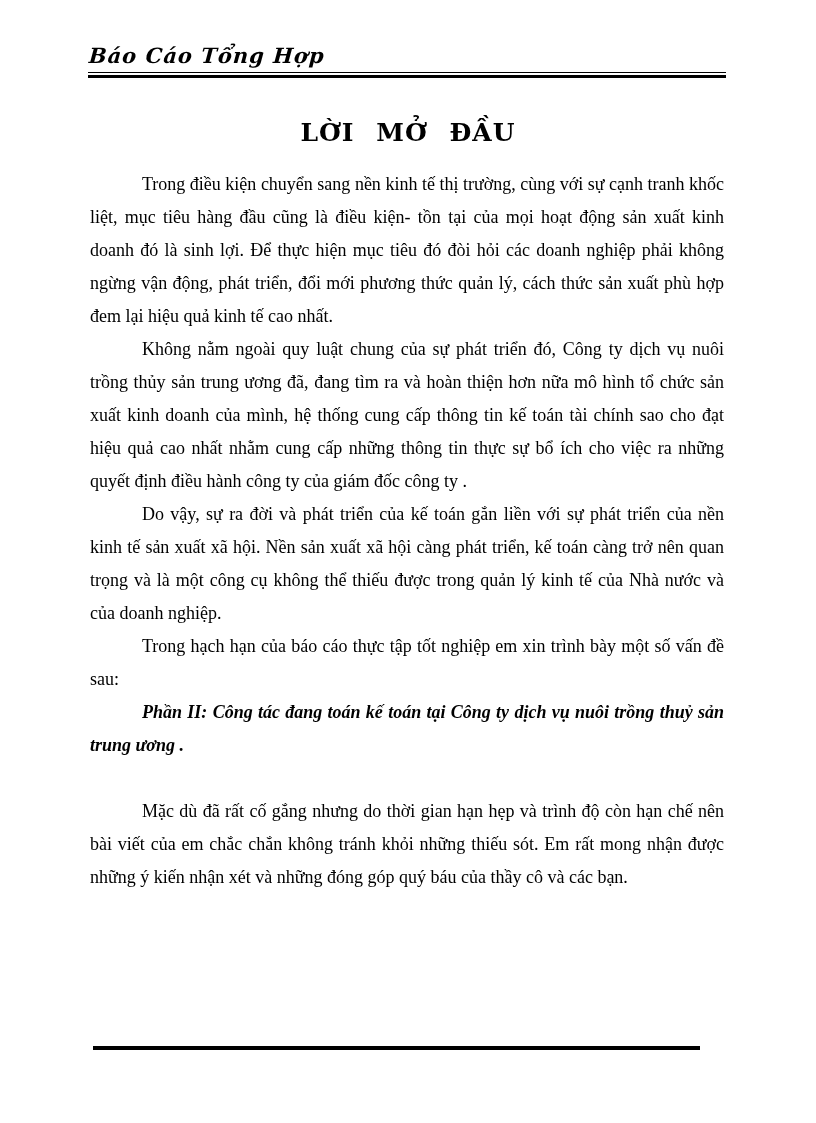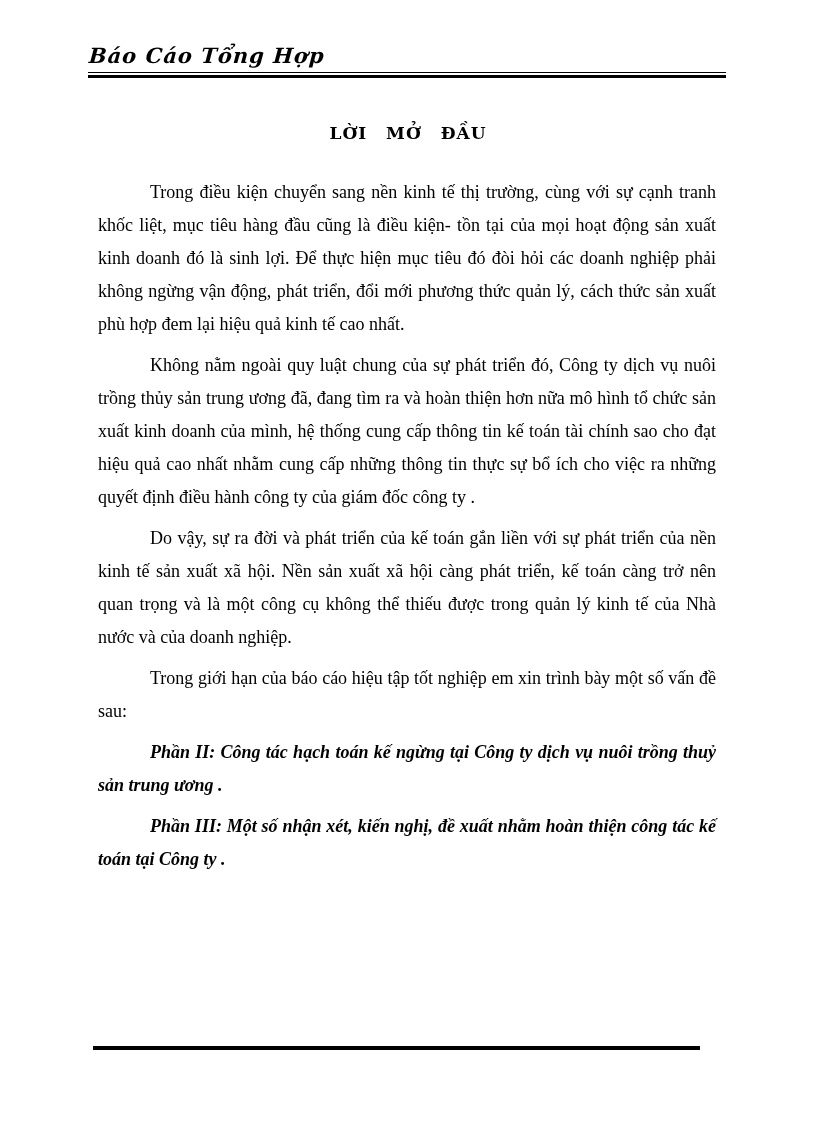--- a/index.html
+++ b/index.html
@@ -44,37 +44,37 @@
     height: 3px;
     background: #000000;
   }
   
   .doc-title {
     margin: 118px 0 0 0;
     padding: 0;
     text-align: center;
     font-family: "DejaVu Serif", serif;
     font-weight: 900;
-    font-size: 17px;
+    font-size: 25px;
     line-height: 30px;
     letter-spacing: 1px;
     word-spacing: 12px;
   }
   
   .body-text {
     position: absolute;
     top: 168px;
     left: 90px;
     width: 634px;
     font-size: 18px;
     line-height: 33px;
     text-align: justify;
   }
   .body-text p {
-    margin: 8px;
+    margin: 0;
     padding: 0;
     text-indent: 52px;
   }
   .body-text p.bi {
     font-weight: bold;
     font-style: italic;
   }
   .body-text p.gap-above {
     margin-top: 33px;
   }
@@ -98,20 +98,20 @@
     <div class="header-rule-thin"></div>
     <div class="header-rule-thick"></div>
   </div>
 
   <h1 class="doc-title">LỜI MỞ ĐẦU</h1>
 
   <div class="body-text">
     <p>Trong điều kiện chuyển sang nền kinh tế thị trường, cùng với sự cạnh tranh khốc liệt, mục tiêu hàng đầu cũng là điều kiện- tồn tại của mọi hoạt động sản xuất kinh doanh đó là sinh lợi. Để thực hiện mục tiêu đó đòi hỏi các doanh nghiệp phải không ngừng vận động, phát triển, đổi mới phương thức quản lý, cách thức sản xuất phù hợp đem lại hiệu quả kinh tế cao nhất.</p>
     <p>Không nằm ngoài quy luật chung của sự phát triển đó, Công ty dịch vụ nuôi trồng thủy sản trung ương đã, đang tìm ra và hoàn thiện hơn nữa mô hình tổ chức sản xuất kinh doanh của mình, hệ thống cung cấp thông tin kế toán tài chính sao cho đạt hiệu quả cao nhất nhằm cung cấp những thông tin thực sự bổ ích cho việc ra những quyết định điều hành công ty của giám đốc công ty .</p>
     <p>Do vậy, sự ra đời và phát triển của kế toán gắn liền với sự phát triển của nền kinh tế sản xuất xã hội. Nền sản xuất xã hội càng phát triển, kế toán càng trở nên quan trọng và là một công cụ không thể thiếu được trong quản lý kinh tế của Nhà nước và của doanh nghiệp.</p>
-    <p>Trong giới hạn của báo cáo hiệu tập tốt nghiệp em xin trình bày một số vấn đề sau:</p>
-    <p class="bi">Phần II: Công tác hạch toán kế ngừng tại Công ty dịch vụ nuôi trồng thuỷ sản trung ương .</p>
-    <p class="bi">Phần III: Một số nhận xét, kiến nghị, đề xuất nhằm hoàn thiện công tác kế toán tại Công ty .</p>
+    <p>Trong hạch hạn của báo cáo thực tập tốt nghiệp em xin trình bày một số vấn đề sau:</p>
+    <p class="bi">Phần II: Công tác đang toán kế toán tại Công ty dịch vụ nuôi trồng thuỷ sản trung ương .</p>
+    <p class="gap-above">Mặc dù đã rất cố gắng nhưng do thời gian hạn hẹp và trình độ còn hạn chế nên bài viết của em chắc chắn không tránh khỏi những thiếu sót. Em rất mong nhận được những ý kiến nhận xét và những đóng góp quý báu của thầy cô và các bạn.</p>
   </div>
 
   <div class="footer-rule"></div>
 
 </div>
 
 </body></html>

